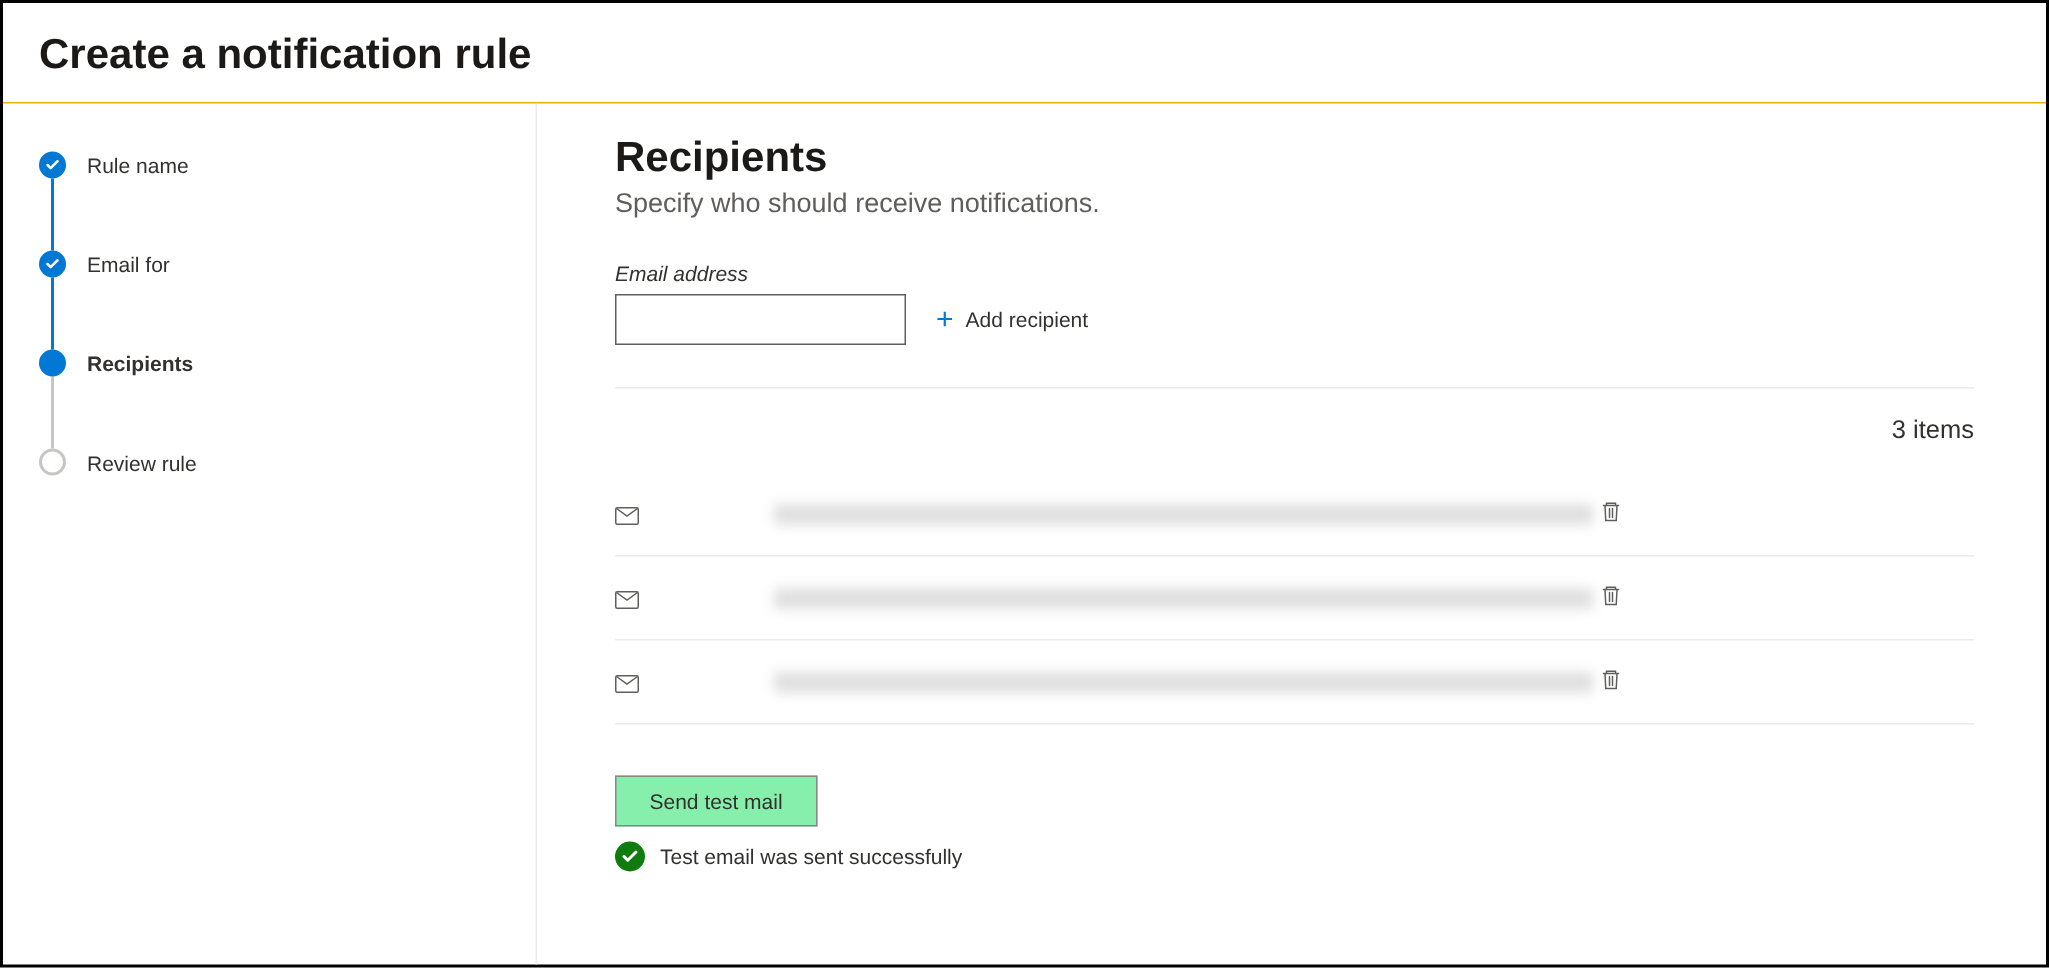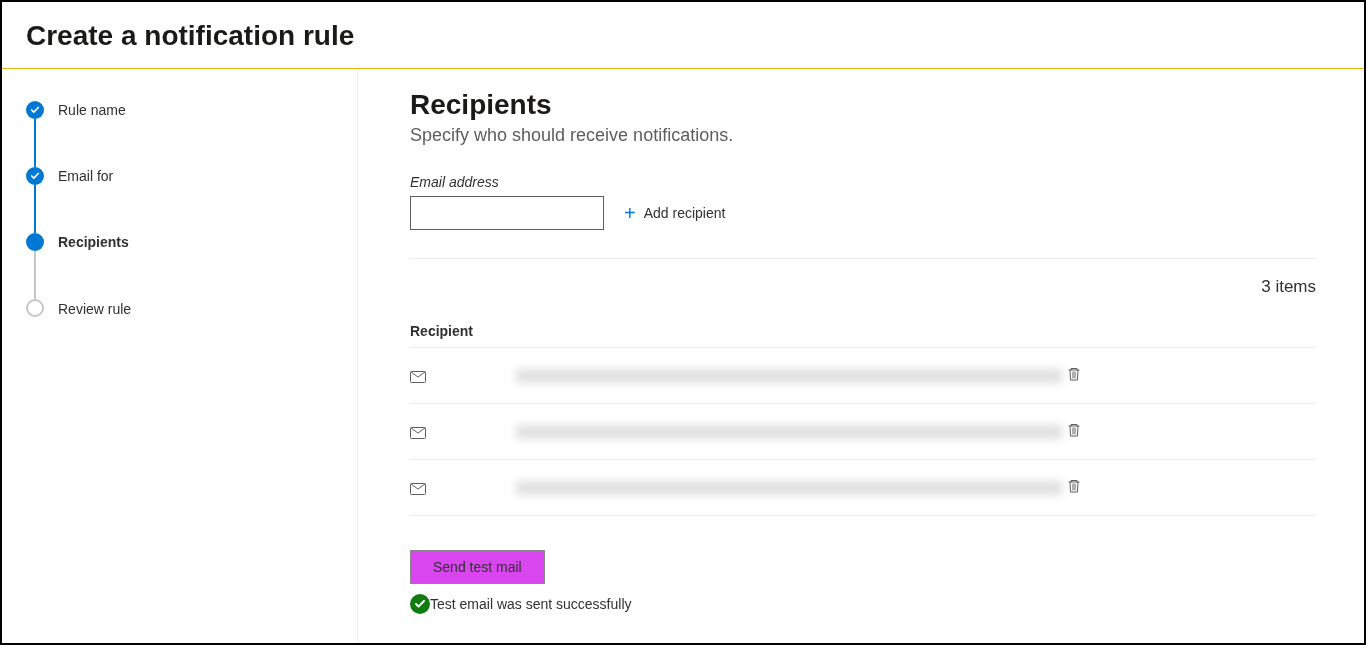--- a/index.html
+++ b/index.html
@@ -204,30 +204,31 @@
       margin-right: 230px;
     }
     .delete-btn svg {
       width: 16px;
       height: 16px;
       color: #605e5c;
     }
     .send-test {
       margin-top: 34px;
       padding: 8px 22px;
-      background: #d946ef;
+      background: #86efac;
       border: 1px solid #8a8886;
       font-size: 14px;
       font-family: inherit;
       cursor: pointer;
       color: #323130;
     }
     .status-row {
       display: flex;
       align-items: center;
+      gap: 10px;
       margin-top: 10px;
     }
     .status-icon {
       width: 20px;
       height: 20px;
       border-radius: 50%;
       background: #107c10;
       display: flex;
       align-items: center;
       justify-content: center;
@@ -294,21 +295,20 @@
       <button class="add-recipient">
         <span class="plus">+</span>
         <span>Add recipient</span>
       </button>
     </div>
 
     <hr class="divider">
 
     <div class="items-count">3 items</div>
 
-    <div class="table-header">Recipient</div>
 
     <div class="table-row">
       <span class="mail-icon">
         <svg viewBox="0 0 16 12" fill="none">
             <rect x="0.5" y="0.5" width="15" height="11" rx="1" stroke="#605e5c"></rect>
             <path d="M1 1l7 5 7-5" stroke="#605e5c"></path>
           </svg>
       </span>
       <span class="recipient-email blurred blur-w1"></span>
       <button class="delete-btn">

